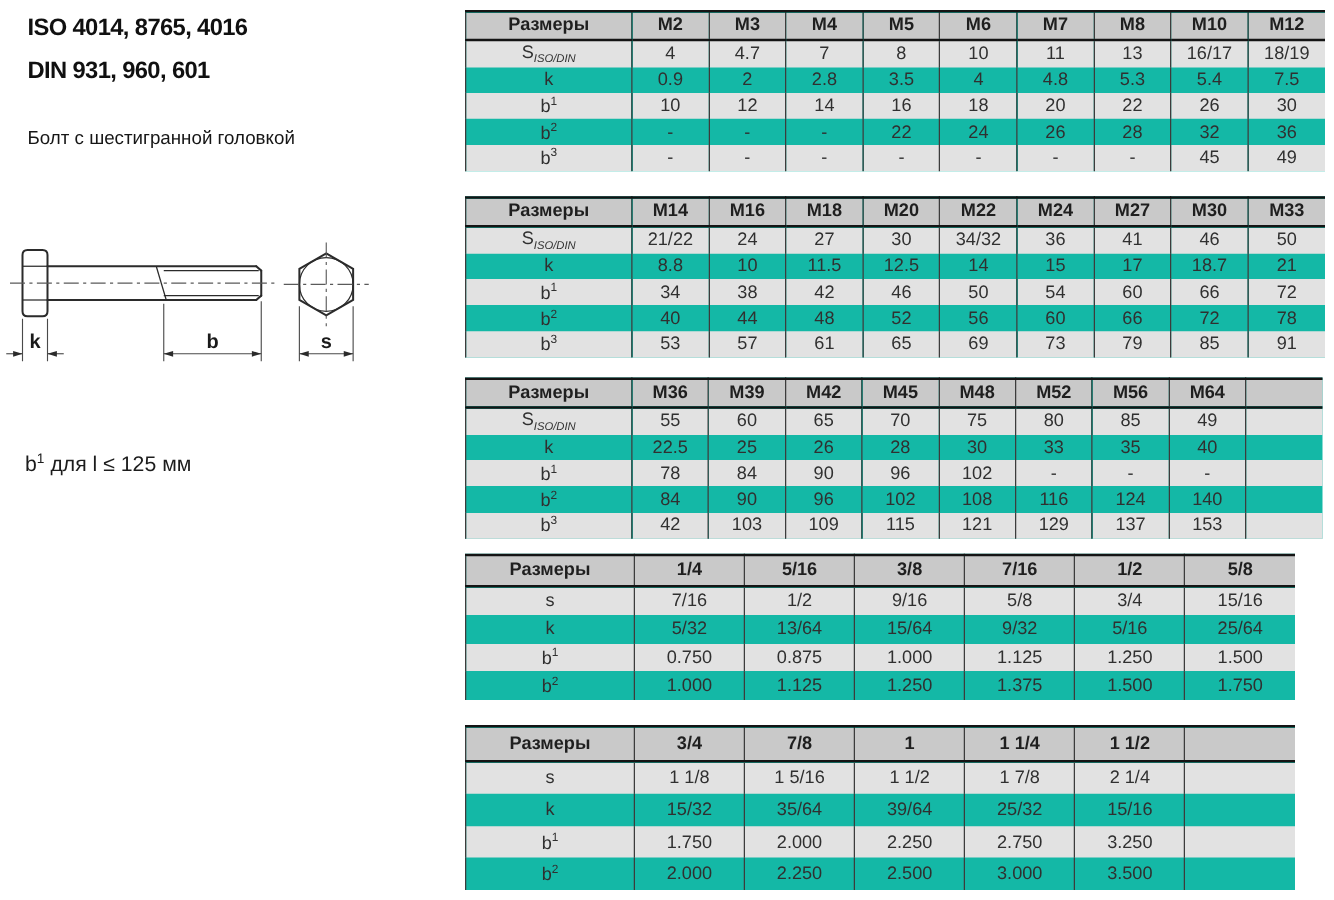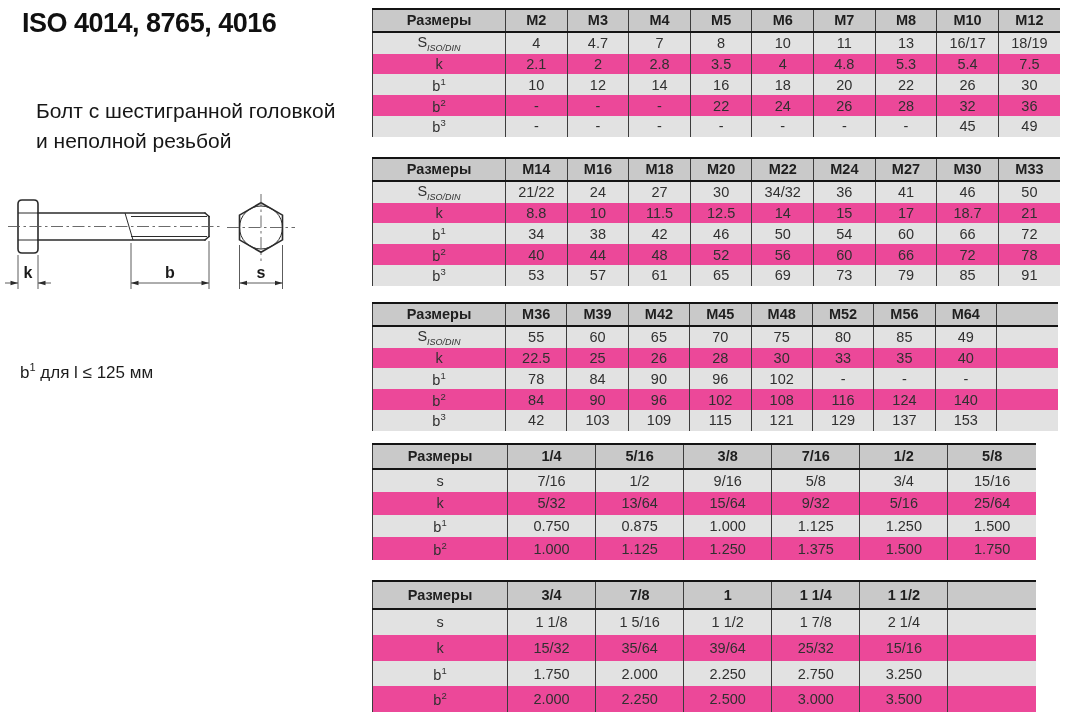--- a/index.html
+++ b/index.html
@@ -3,37 +3,37 @@
 <meta charset="utf-8">
 <style>
   html,body{margin:0;padding:0;}
   body{
     width:1067px;height:720px;position:relative;background:#fff;overflow:hidden;
     font-family:"Liberation Sans","DejaVu Sans",sans-serif;
     -webkit-font-smoothing:antialiased;
   }
   
   .title-block{position:absolute;left:22px;top:6px;}
-  .title-line{font-size:27px;font-weight:bold;color:#101010;line-height:34px;letter-spacing:-0.5px;}
+  .title-line{font-size:19px;font-weight:bold;color:#101010;line-height:34px;letter-spacing:-0.5px;}
   .subtitle-block{position:absolute;left:22px;top:96px;}
-  .subtitle-line{font-size:21px;color:#161616;line-height:30px;margin-left:14px;}
+  .subtitle-line{font-size:15px;color:#161616;line-height:30px;}
   .notes-block{position:absolute;left:20px;top:317px;margin-top:36px;}
   .note-line{font-size:17px;color:#1c1c1c;line-height:29px;}
   .note-line sup{font-size:11px;}
   
   .diagram-svg{position:absolute;left:0;top:185px;}
   .ln{stroke:#2b2b2b;stroke-width:1.6;fill:none;stroke-linecap:round;}
   .thin{stroke:#2b2b2b;stroke-width:1;fill:none;}
   .ext{stroke:#4a4a4a;stroke-width:0.9;fill:none;}
   .cl{stroke:#5a5a5a;stroke-width:0.9;fill:none;stroke-dasharray:12 3.5 2.5 3.5;}
   .arr{fill:#2b2b2b;stroke:none;}
   .dimtxt{font-family:"Liberation Sans","DejaVu Sans",sans-serif;font-size:16px;font-weight:bold;fill:#1a1a1a;text-anchor:middle;}
   
   .dim-table{
-    position:absolute;border-collapse:collapse;table-layout:fixed;background:#ec4899;
+    position:absolute;border-collapse:collapse;table-layout:fixed;background:#14b8a6;
     border-top:2px solid #141414;border-left:1px solid #3c3c3c;
   }
   .dim-table th,.dim-table td{
     padding:0 2px;text-align:center;vertical-align:middle;
     font-size:14.5px;color:#303030;overflow:hidden;white-space:nowrap;
   }
   .dim-table th:not(:first-child),.dim-table td:not(:first-child){border-left:1px solid #3c3c3c;}
   .dim-table thead th{background:#c9c9c9;border-bottom:2px solid #141414;font-weight:bold;color:#1f1f1f;}
   .dim-table tbody tr:nth-child(odd) td{background:#e2e2e2;}
   .dim-table sub{font-size:9px;font-style:italic;}
@@ -48,24 +48,24 @@
   #table2{left:372px;top:157px;width:688px;}
   #table3{left:372px;top:302px;width:686px;}
   #table4{left:372px;top:443px;width:664px;}
   #table5{left:372px;top:580px;width:664px;}
 </style>
 </head>
 <body>
 
 <div class="title-block">
   <div class="title-line">ISO 4014, 8765, 4016</div>
+  <div class="title-line">DIN 931, 960, 601</div>
 </div>
 <div class="subtitle-block">
   <div class="subtitle-line">Болт с шестигранной головкой</div>
-  <div class="subtitle-line">и неполной резьбой</div>
 </div>
 
 <svg class="diagram-svg" width="340" height="135" viewBox="0 0 340 135">
 
   <g>
     <path class="ln" d="M18,19 Q18,15 22,15 L34,15 Q38,15 38,19 L38,64 Q38,68 34,68 L22,68 Q18,68 18,64 Z"></path>
     <line class="thin" x1="18" y1="28" x2="38" y2="28"></line>
     <line class="thin" x1="18" y1="55" x2="38" y2="55"></line>
 
     <line class="ln" x1="38" y1="28" x2="205" y2="28"></line>
@@ -145,21 +145,21 @@
         <td>7</td>
         <td>8</td>
         <td>10</td>
         <td>11</td>
         <td>13</td>
         <td>16/17</td>
         <td>18/19</td>
       </tr>
       <tr>
         <td>k</td>
-        <td>2.1</td>
+        <td>0.9</td>
         <td>2</td>
         <td>2.8</td>
         <td>3.5</td>
         <td>4</td>
         <td>4.8</td>
         <td>5.3</td>
         <td>5.4</td>
         <td>7.5</td>
       </tr>
       <tr>

